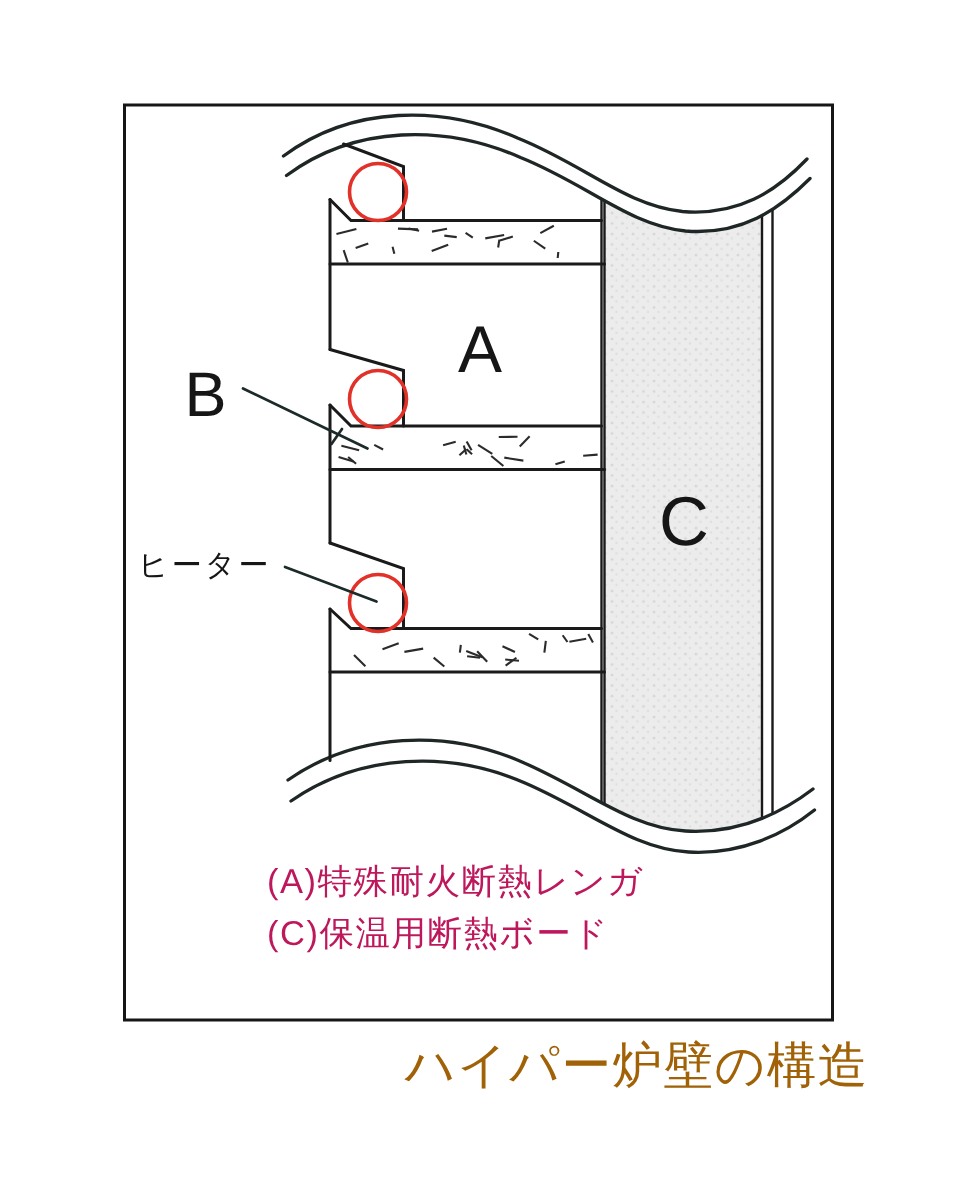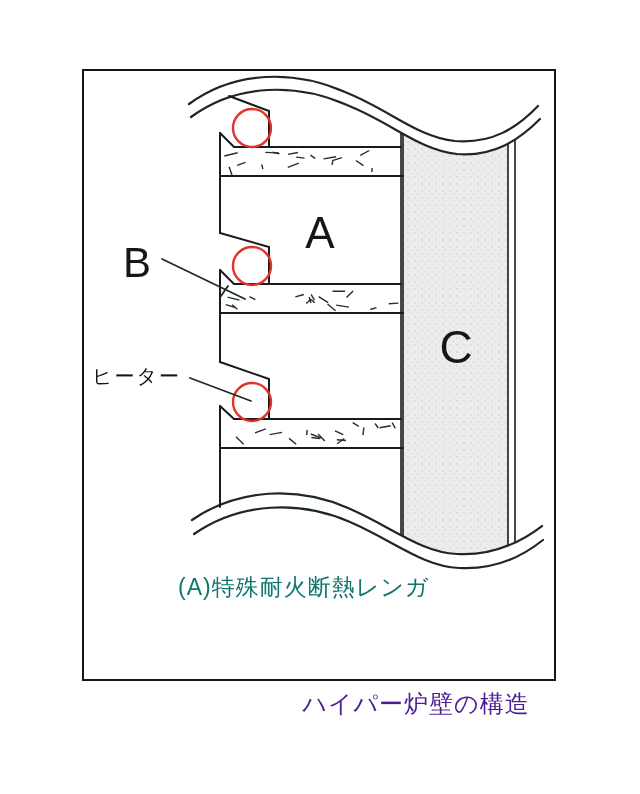--- a/index.html
+++ b/index.html
@@ -10,23 +10,23 @@
   #diagram-svg{position:absolute;left:0;top:0;}
   .ln{stroke:#1a1a1a;stroke-width:2;fill:none;stroke-linecap:round;}
   .thin{stroke:#1a1a1a;stroke-width:1.6;fill:none;}
   .wave{stroke:#1f2626;stroke-width:2.2;fill:none;stroke-linecap:round;}
   .whitefill{fill:#ffffff;stroke:none;}
   .heater-ring{fill:none;stroke-width:2.4;}
   .leader{stroke:#1c2a2a;stroke-width:1.8;fill:none;stroke-linecap:round;}
   .biglabel{font-family:"Liberation Sans","DejaVu Sans",sans-serif;fill:#161616;}
   .jp{font-family:"Liberation Sans","DejaVu Sans",sans-serif;fill:#161616;}
   #legend{position:absolute;left:178px;top:570px;font-size:23px;line-height:35px;
-          letter-spacing:1px;color:#0f766e;white-space:nowrap;}
-  #caption{position:absolute;left:270px;top:688px;width:292px;font-size:24px;
-           text-align:center;letter-spacing:1px;color:#4c1d95;white-space:nowrap;}
+          letter-spacing:1px;color:#be185d;white-space:nowrap;}
+  #caption{position:absolute;left:270px;top:688px;width:292px;font-size:33px;
+           text-align:center;letter-spacing:1px;color:#a16207;white-space:nowrap;}
 </style>
 </head>
 <body>
 
 <div id="page">
 
   <div id="frame"></div>
 
   <svg id="diagram-svg" width="640" height="794" viewBox="0 0 640 794">
 
@@ -128,17 +128,18 @@
     <line class="leader" x1="190" y1="378" x2="251" y2="401"></line>
 
     <text class="biglabel" x="320" y="248" font-size="44" text-anchor="middle">A</text>
     <text class="biglabel" x="137" y="277" font-size="42" text-anchor="middle">B</text>
     <text class="biglabel" x="456" y="363" font-size="46" text-anchor="middle">C</text>
     <text class="jp" x="92" y="383" font-size="20" letter-spacing="2">ヒーター</text>
   </svg>
 
   <div id="legend">
     <div>(A)特殊耐火断熱レンガ</div>
+    <div>(C)保温用断熱ボード</div>
   </div>
 
   <div id="caption">ハイパー炉壁の構造</div>
 
 </div>
 
 </body></html>

